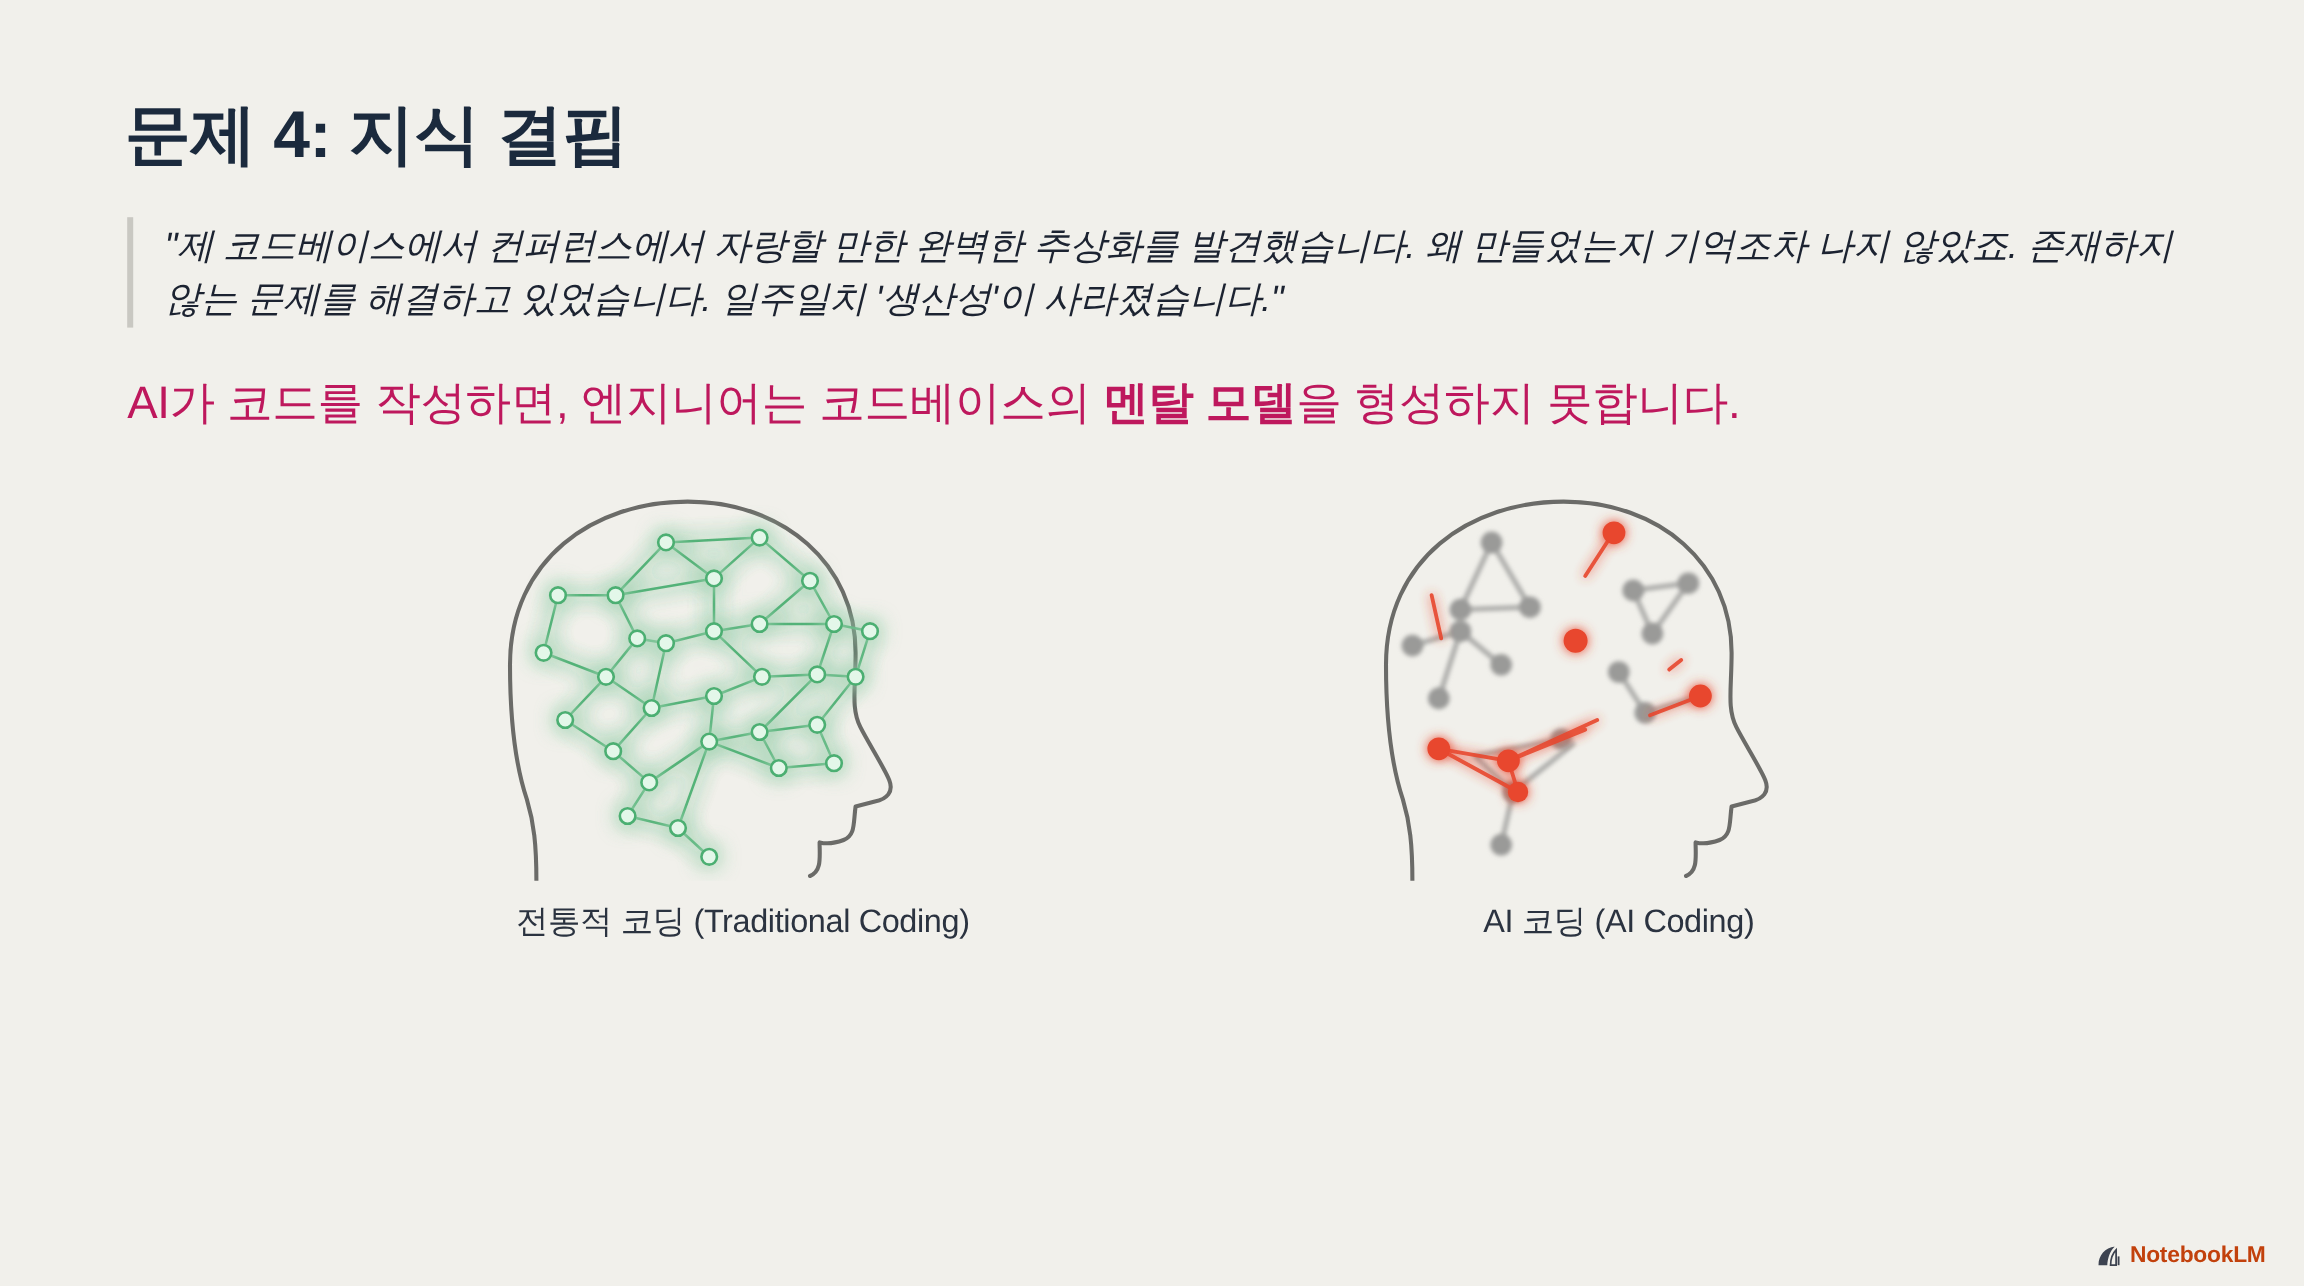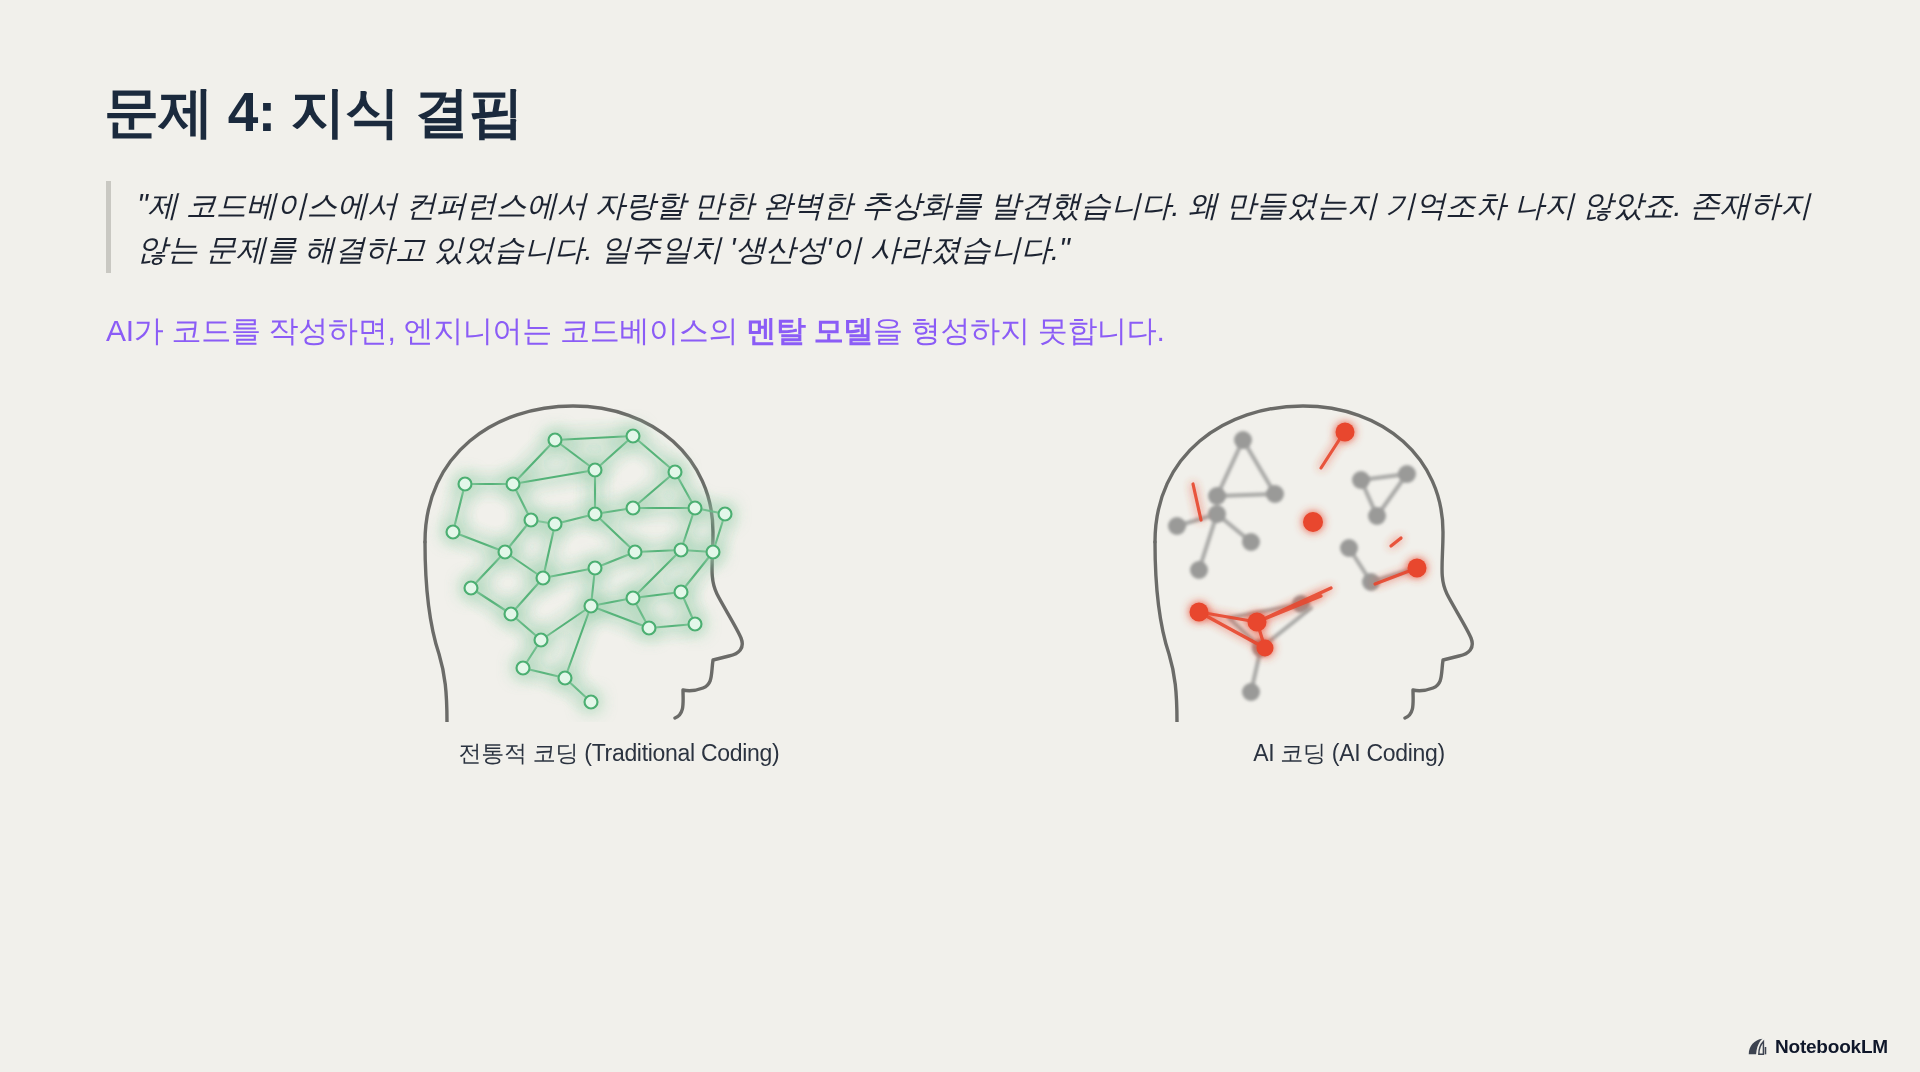--- a/index.html
+++ b/index.html
@@ -40,23 +40,23 @@
   .quote-text {
     font-size: 30.5px;
     font-style: italic;
     font-weight: 500;
     line-height: 1.45;
     color: #1c2331;
     letter-spacing: -0.3px;
   }
   .lead-paragraph {
     margin: 36px 0 0 6px;
-    font-size: 30px;
+    font-size: 38px;
     line-height: 1.45;
-    color: #8b5cf6;
+    color: #be185d;
     letter-spacing: -0.3px;
   }
   .lead-paragraph b {
     font-weight: bold;
   }
   .figure-row {
     display: flex;
     justify-content: center;
     align-items: flex-start;
     gap: 170px;
@@ -67,42 +67,42 @@
     flex-direction: column;
     align-items: center;
     width: 560px;
   }
   .figure-art {
     width: 400px;
     height: 330px;
   }
   .figure-caption {
     margin-top: 16px;
-    font-size: 23px;
+    font-size: 27px;
     color: #2b3340;
     letter-spacing: -0.3px;
     text-align: center;
     margin-left: 48px;
   }
   .bottom-paragraph {
     margin: 40px 0 0 6px;
     font-size: 30px;
     line-height: 1.5;
     color: #1c2331;
     letter-spacing: -0.3px;
     max-width: 1720px;
   }
   .watermark {
     position: absolute;
     right: 32px;
     bottom: 14px;
     display: flex;
     align-items: center;
     gap: 7px;
-    color: #0f172a;
+    color: #c2410c;
   }
   .watermark-text {
     font-size: 19px;
     font-weight: 600;
     letter-spacing: -0.2px;
   }
 </style>
 </head>
 <body>
 

